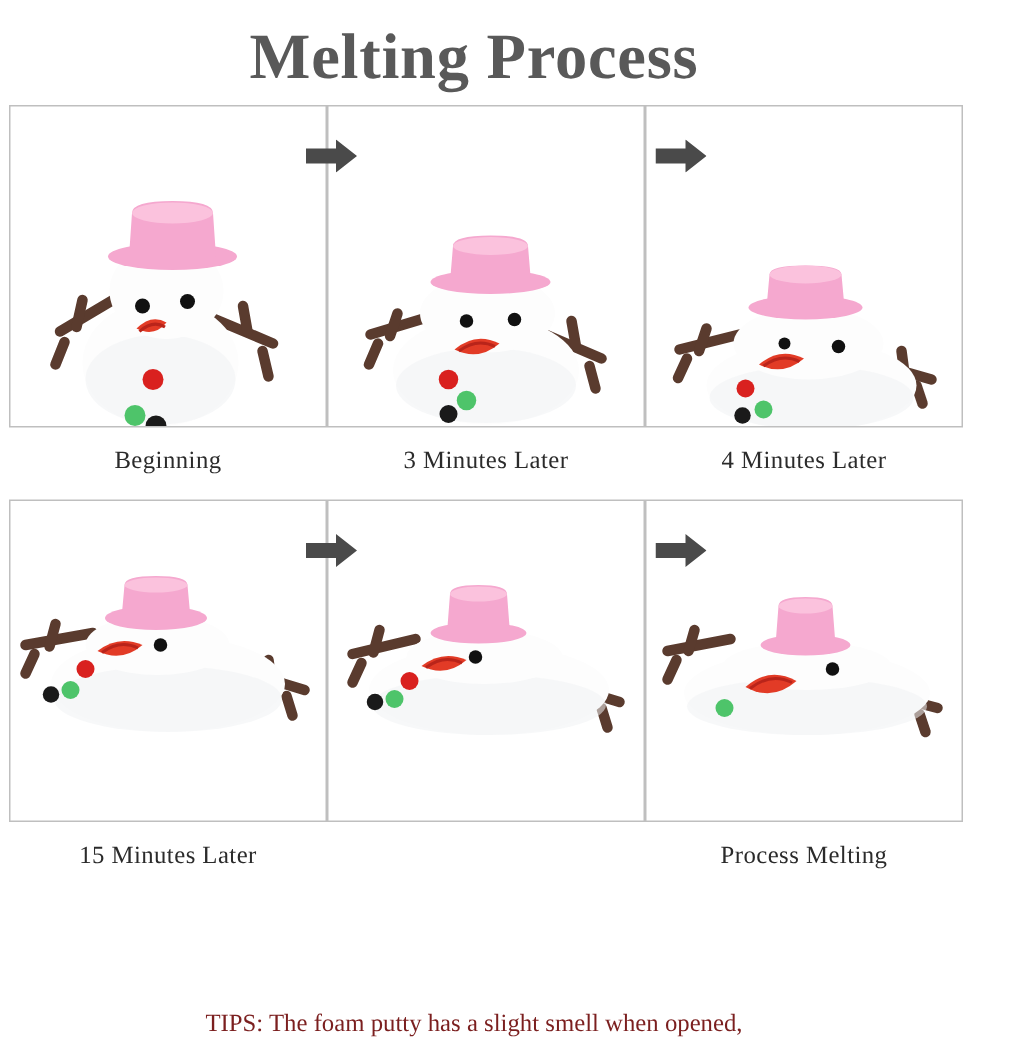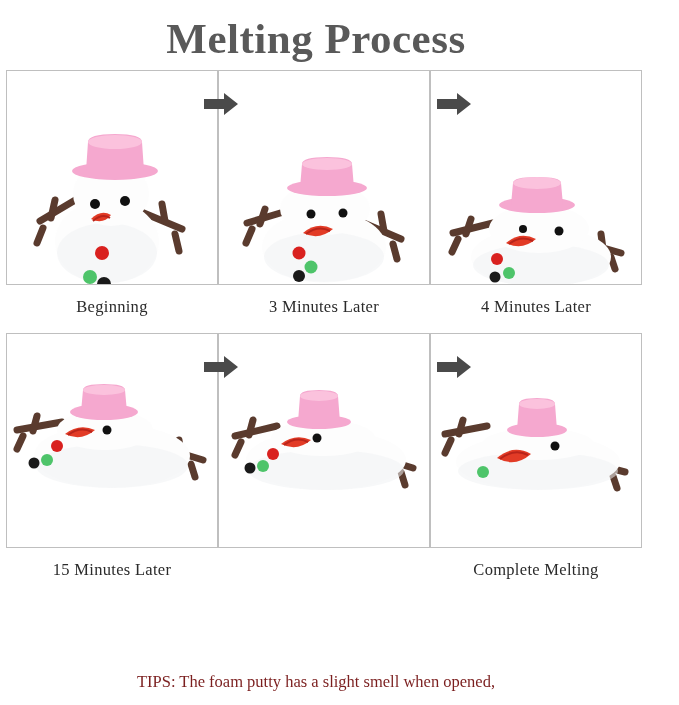--- a/index.html
+++ b/index.html
@@ -277,21 +277,21 @@
             <ellipse cx="107" cy="110" rx="56" ry="16" fill="#fdfdfd"></ellipse>
             <ellipse cx="106" cy="96" rx="30" ry="7" fill="#f5a8cf"></ellipse>
             <path d="M86 96 L88 70 Q88 64 106 64 Q124 64 124 70 L126 96 Z" fill="#f5a8cf"></path>
             <ellipse cx="106" cy="70" rx="18" ry="5" fill="#fbc2dd"></ellipse>
             <ellipse cx="124" cy="112" rx="4.5" ry="4.5" fill="#111111"></ellipse>
             <path d="M66 124 q16 -14 34 -4 q-16 14 -34 4 z" fill="#e23b26"></path>
             <path d="M69 125 q14 -11 28 -4" stroke="#b9241a" stroke-width="2" fill="none"></path>
             <circle cx="52" cy="138" r="6" fill="#4ec46a"></circle>
           </svg>
         </div>
-        <div class="caption">Complete Melting</div>
+        <div class="caption">Process Melting</div>
       </div>
 
       <div class="arrow arrow-c">
         <svg width="34" height="22" viewBox="0 0 34 22">
           <path d="M0 6 L20 6 L20 0 L34 11 L20 22 L20 16 L0 16 Z" fill="#4a4a4a"></path>
         </svg>
       </div>
       <div class="arrow arrow-d">
         <svg width="34" height="22" viewBox="0 0 34 22">
           <path d="M0 6 L20 6 L20 0 L34 11 L20 22 L20 16 L0 16 Z" fill="#4a4a4a"></path>

